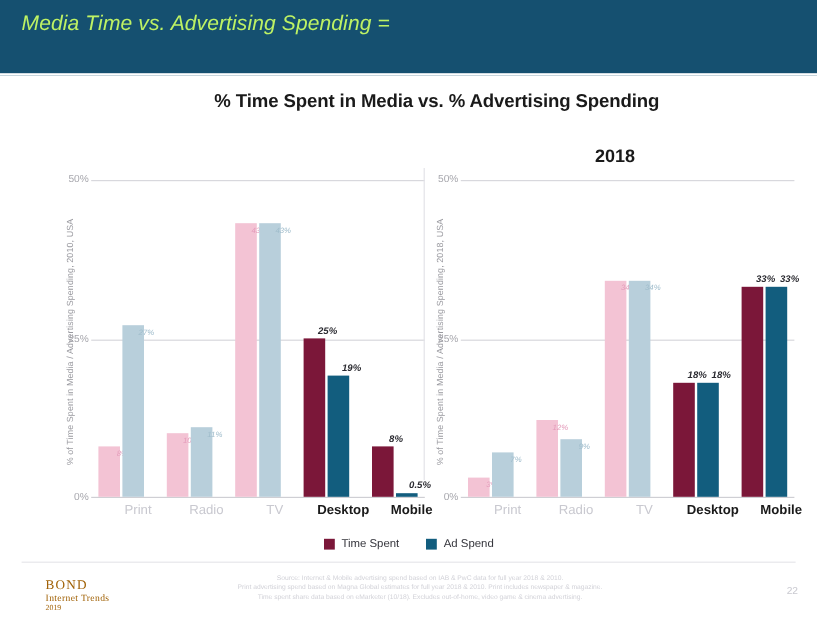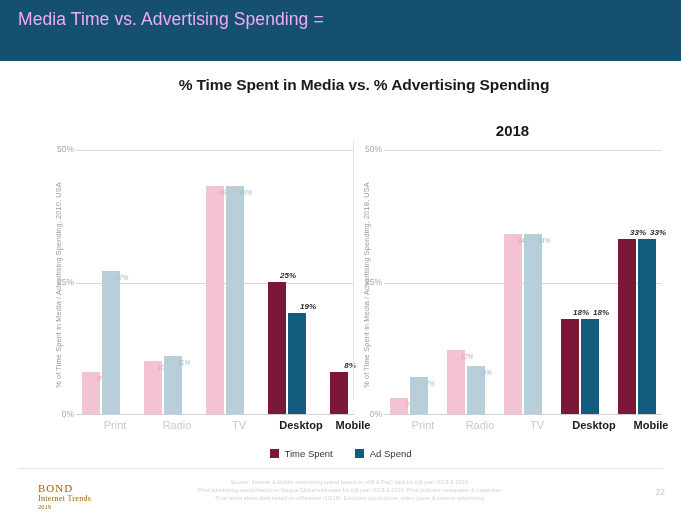--- a/index.html
+++ b/index.html
@@ -16,26 +16,27 @@
   }
 
   
   .banner {
     position: absolute; left: 0; top: 0;
     width: 681px; height: 63px;
     background: #155070;
     padding: 8px 0 0 18px;
   }
   .banner-line {
-    color: #f0abfc;
+    color: #bef264;
     font-size: 17.5px;
     line-height: 23px;
     font-weight: 400;
     letter-spacing: 0.1px;
     white-space: nowrap;
+    font-style: italic;
   }
   .banner-rule {
     position: absolute; left: 0; top: 61px;
     width: 681px; height: 2px; background: #ffffff;
   }
 
   
   .chart-title {
     position: absolute; left: 0; top: 76px;
     width: 681px; text-align: center;
@@ -214,20 +215,24 @@
             <div class="bar-wrap">
               <div class="bar-val" style="color: rgb(42, 42, 48); font-weight: bold; bottom: 102.7px;">19%</div>
               <div class="bar" style="height: 100.7px; background: rgb(18, 93, 126);"></div>
             </div>
             <div class="cat-label">Desktop</div>
           </div>
           <div class="group strong">
             <div class="bar-wrap">
               <div class="bar-val" style="color: rgb(42, 42, 48); font-weight: bold; bottom: 44.4px;">8%</div>
               <div class="bar" style="height: 42.4px; background: rgb(123, 23, 57);"></div>
+            </div>
+            <div class="bar-wrap">
+              <div class="bar-val" style="color: rgb(42, 42, 48); font-weight: bold; bottom: 4.65px;">0.5%</div>
+              <div class="bar" style="height: 2.65px; background: rgb(18, 93, 126);"></div>
             </div>
             <div class="cat-label">Mobile</div>
           </div>
         </div>
       </div>
   </div>
 
   <div class="vsep"></div>
 
   <div class="panel" id="panel-2018">

